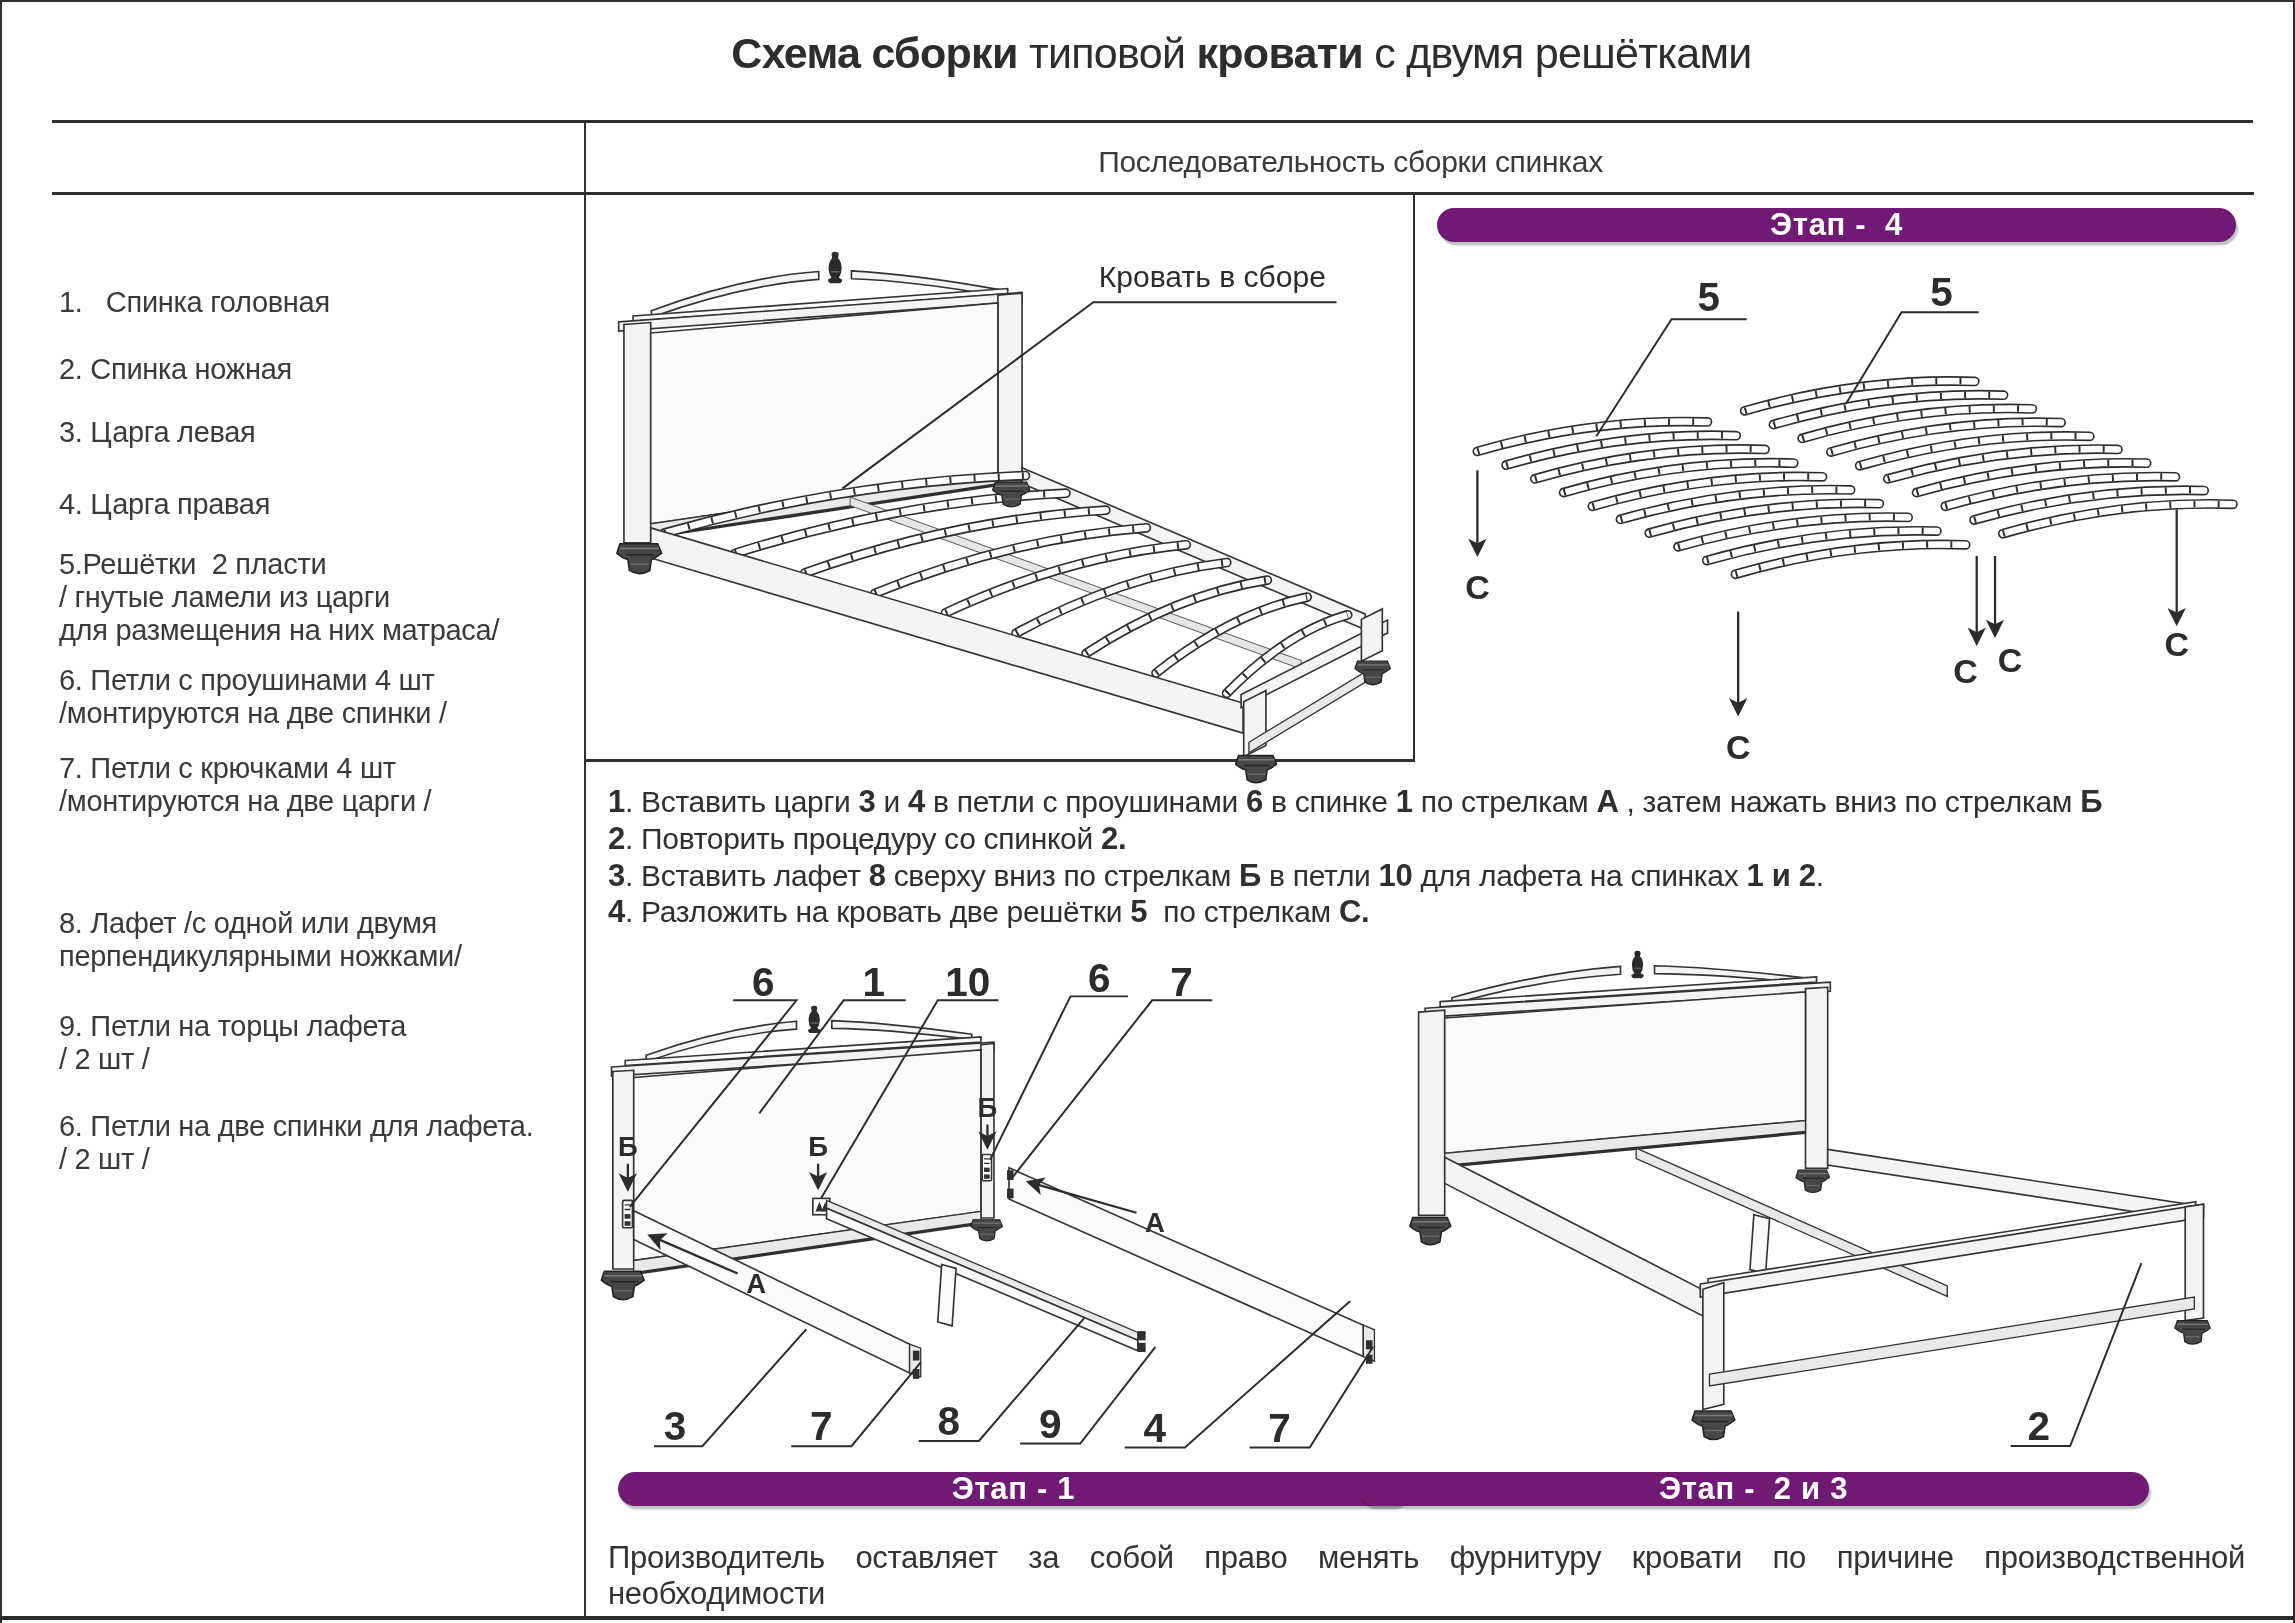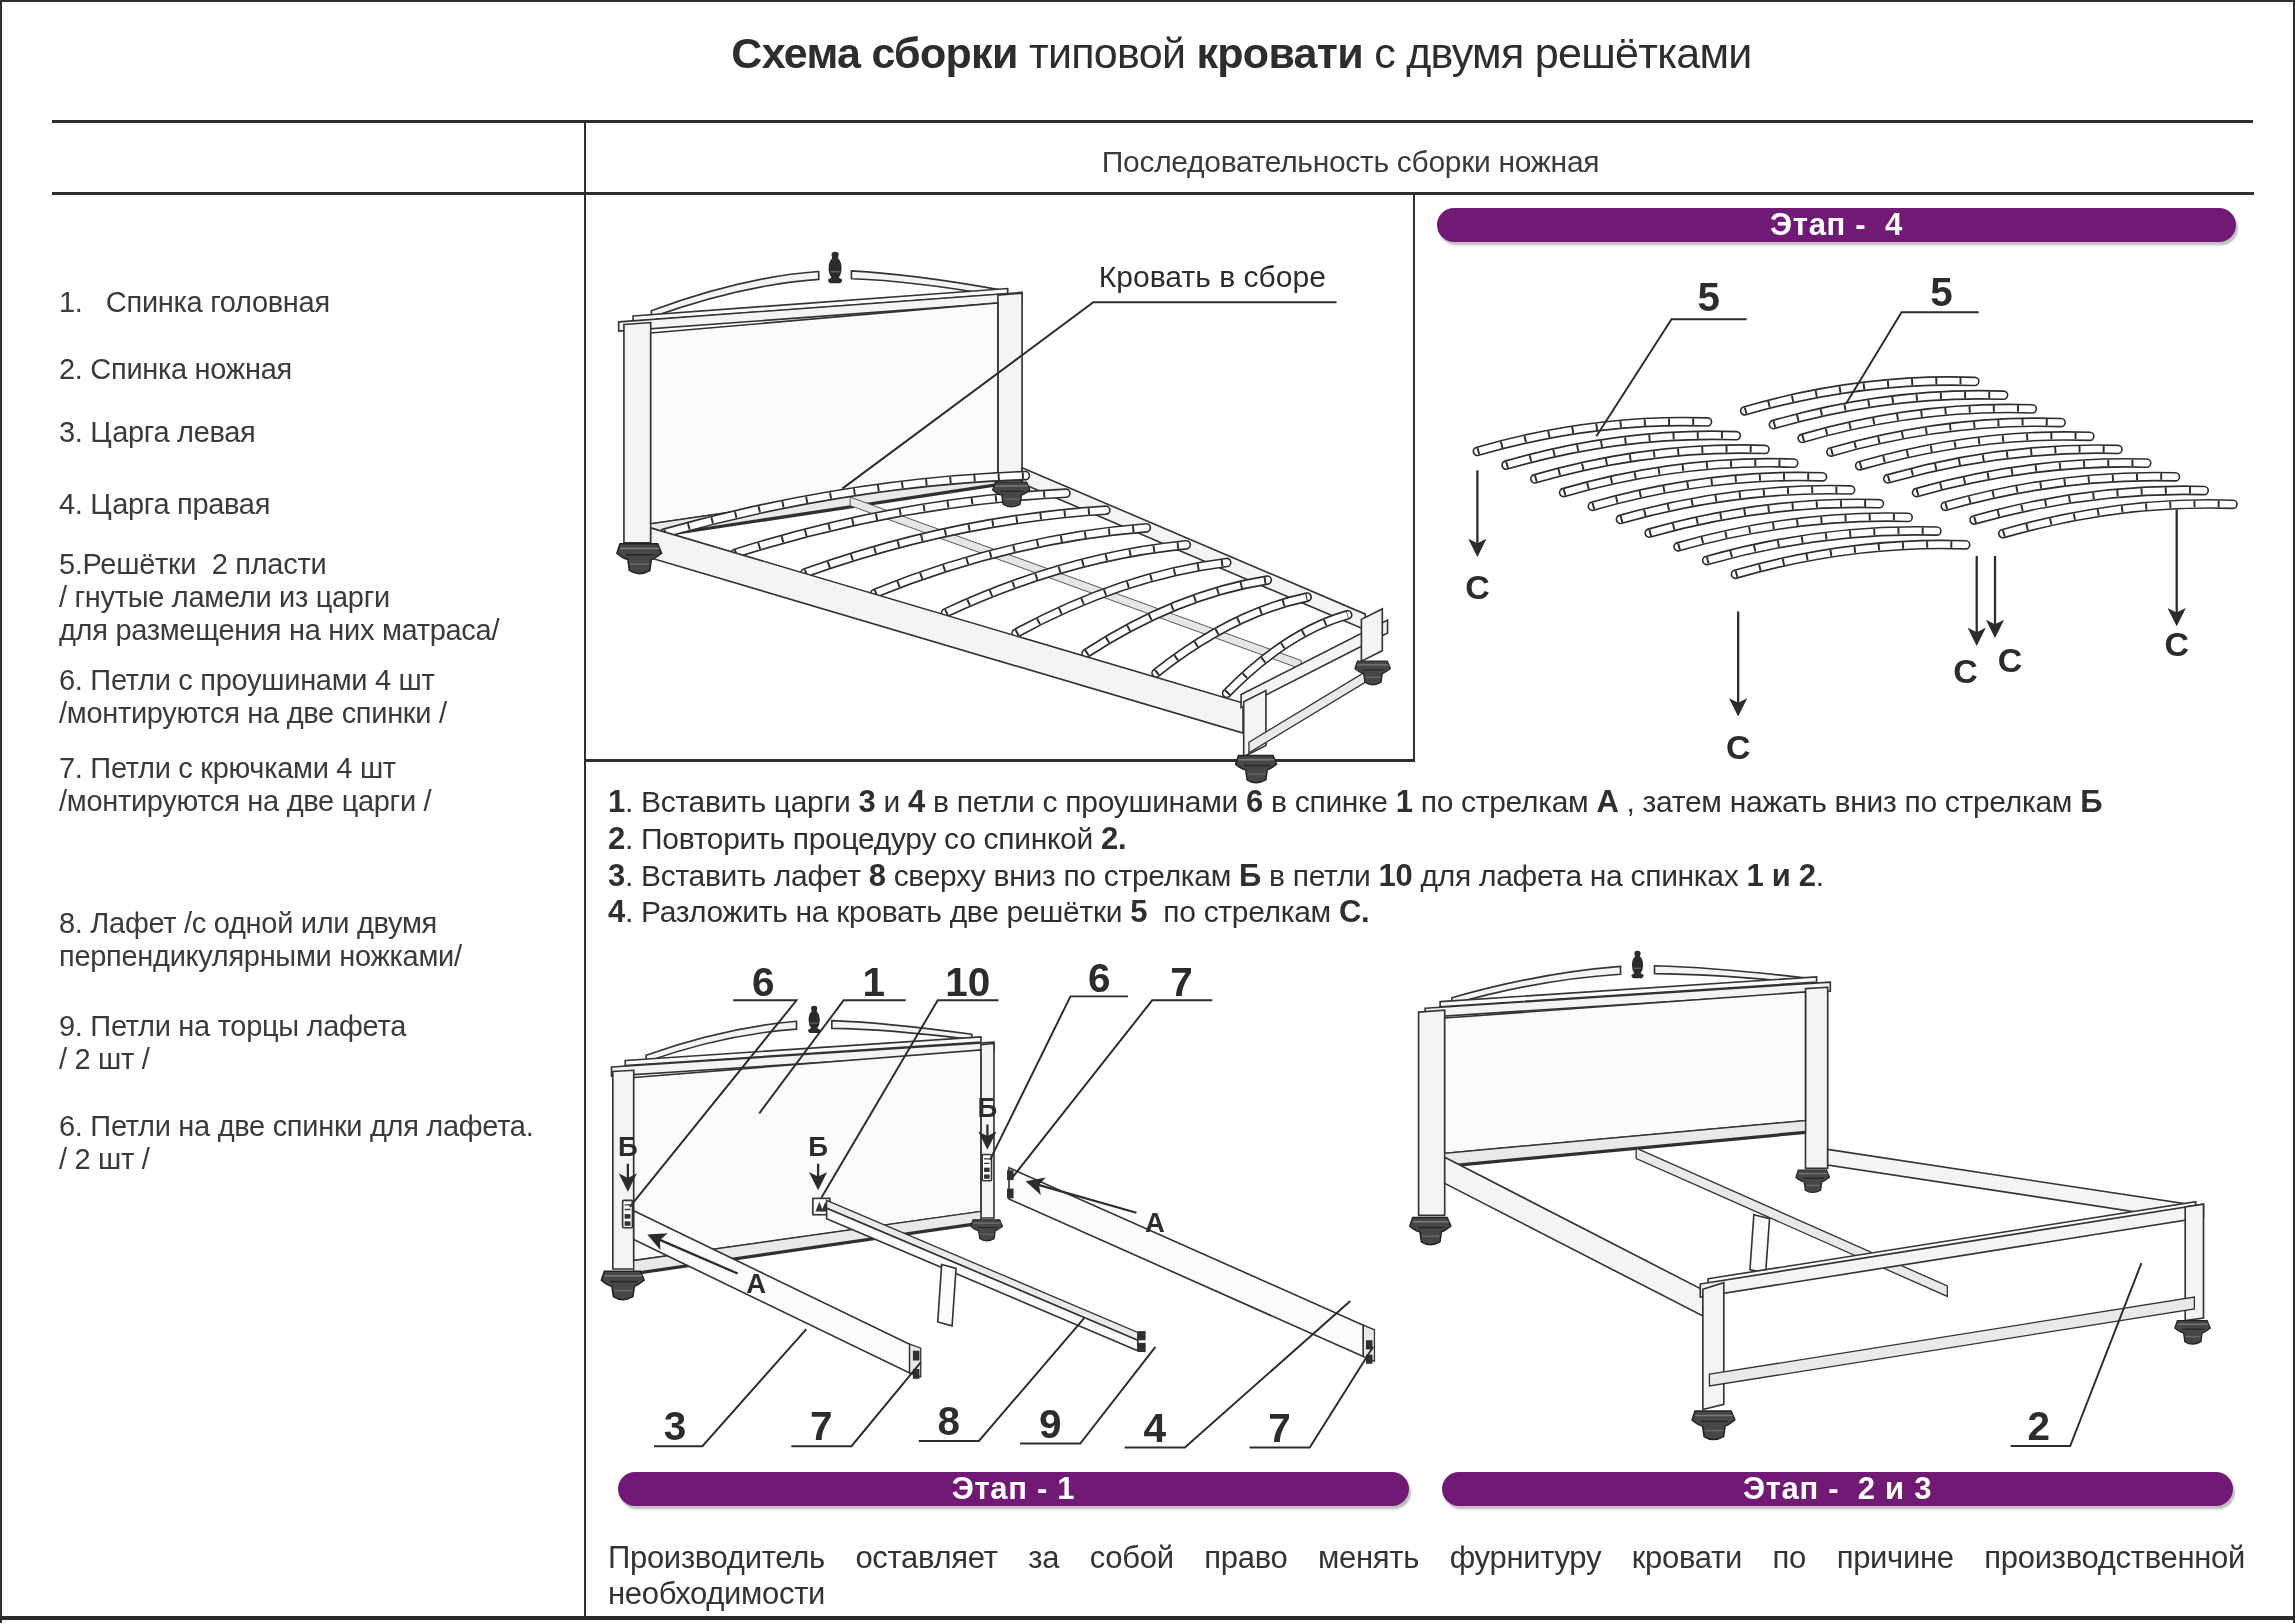--- a/index.html
+++ b/index.html
@@ -46,21 +46,21 @@
   <div class="hline" style="left:0;top:1616px;width:2295px;height:3.9px;background:#2b2b2b;"></div>
 
   <div class="hline" style="left:52px;top:120px;width:2201px;height:2.6px;"></div>
   <div class="hline" style="left:52px;top:192px;width:2202px;height:2.6px;"></div>
   <div class="vline" style="left:584px;top:120px;width:2px;height:1498px;"></div>
   <div class="vline" style="left:1413px;top:193px;width:2px;height:569px;"></div>
   <div class="hline" style="left:586px;top:759px;width:829px;height:2.6px;"></div>
 
   <div class="title"><span class="b">Схема сборки</span><span> типовой </span><span class="b">кровати</span><span> с двумя решётками</span></div>
 
-  <div class="colhead" style="left:586px;top:145px;width:1529px;">Последовательность сборки ножная</div>
+  <div class="colhead" style="left:586px;top:145px;width:1529px;">Последовательность сборки спинках</div>
 
   <div>
     <div class="plitem" style="top:286px;">
         <div class="pl-line">1.   Спинка головная</div>
       </div>
     <div class="plitem" style="top:353px;">
         <div class="pl-line">2. Спинка ножная</div>
       </div>
     <div class="plitem" style="top:416px;">
         <div class="pl-line">3. Царга левая</div>
@@ -322,18 +322,18 @@
     <use href="#bedfoot" transform="translate(430,706) scale(1.15)"></use>
     <use href="#bedfoot" transform="translate(1168,568) scale(0.95)"></use>
     <g>
       <path class="ldr" d="M913,762 L1004,762 L1113,482"></path>
       <text class="dlabel" x="956" y="752" text-anchor="middle">2</text>
     </g>
   </svg>
 
   <div class="banner" style="left:1437px;top:208px;width:799px;">Этап -  4</div>
   <div class="banner" style="left:618px;top:1472px;width:791px;">Этап - 1</div>
-  <div class="banner" style="left:1442px;top:1472px;width:791px;">Этап -  2 и 3</div>
+  <div class="banner" style="left:1358px;top:1472px;width:791px;">Этап -  2 и 3</div>
 
   <div class="footer">Производитель оставляет за собой право менять фурнитуру кровати по причине производственной необходимости</div>
 
 </div>
 
 
 </body></html>

